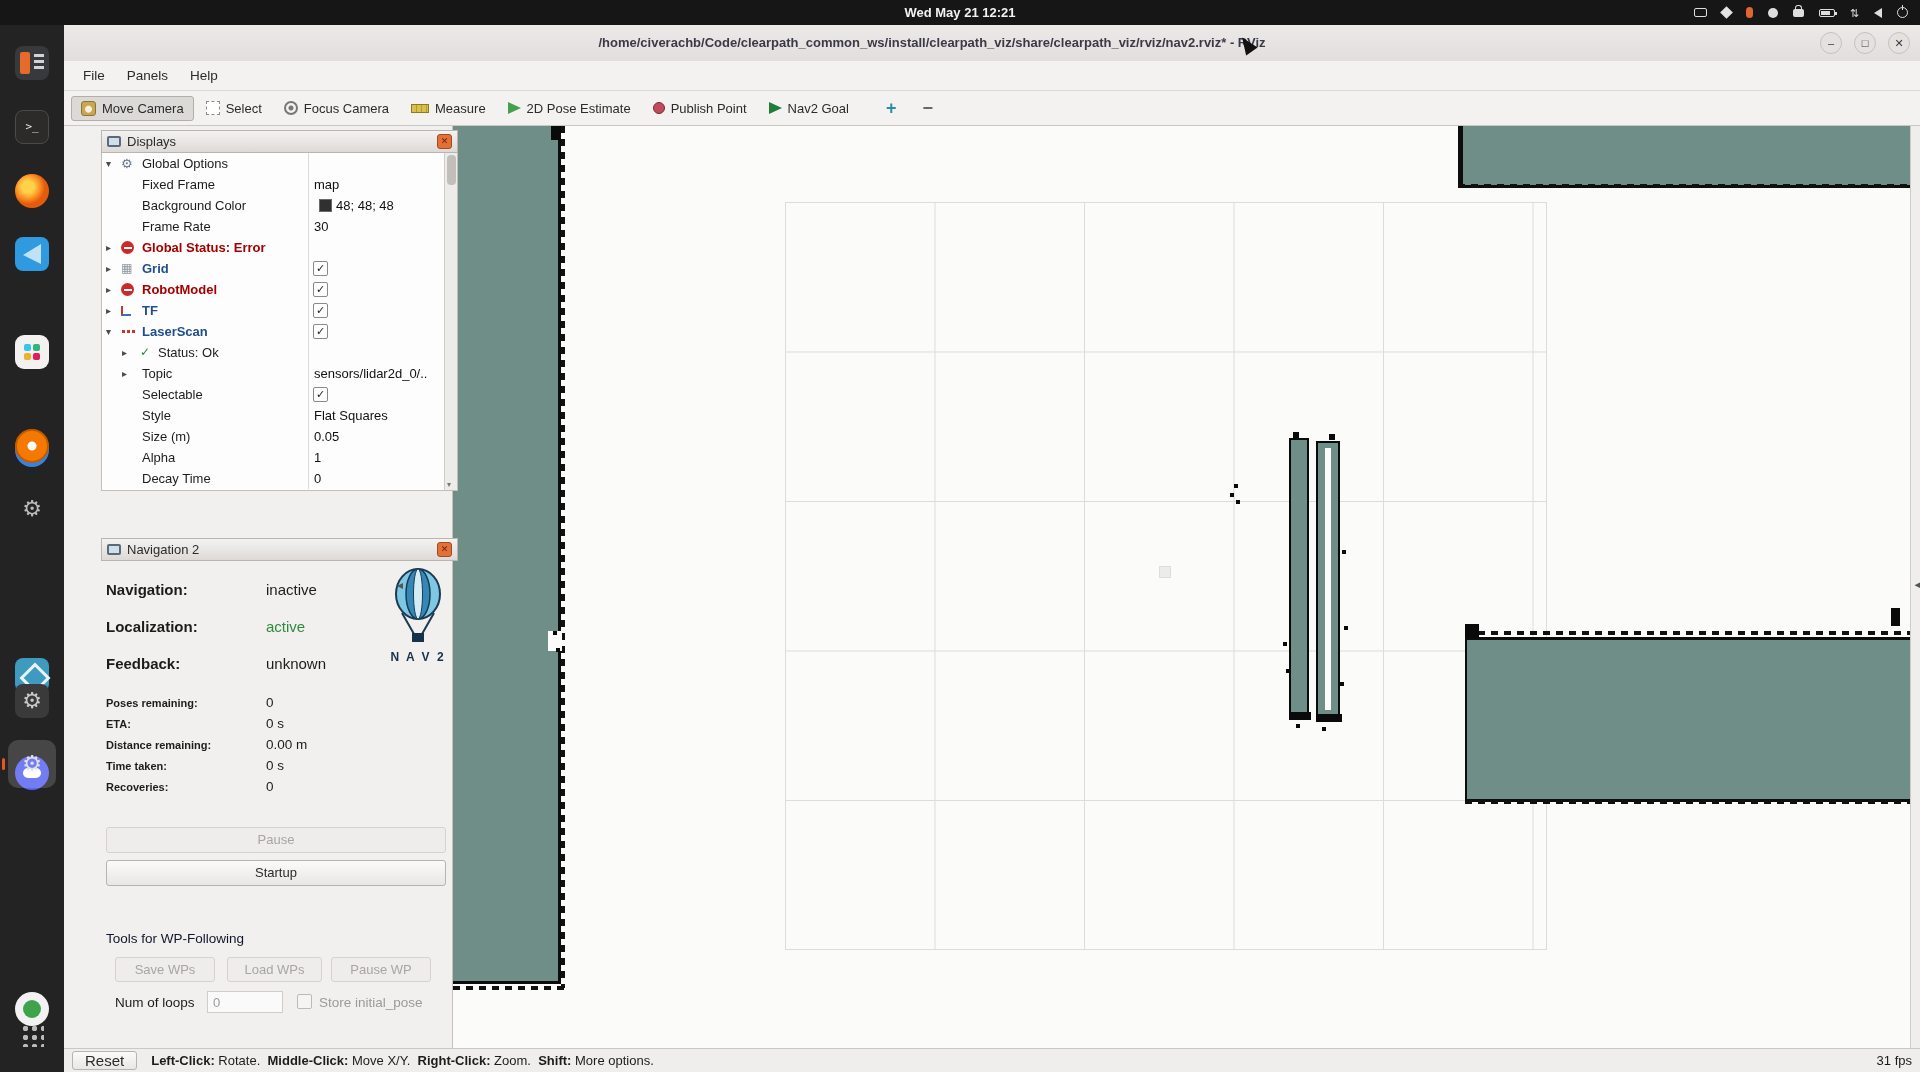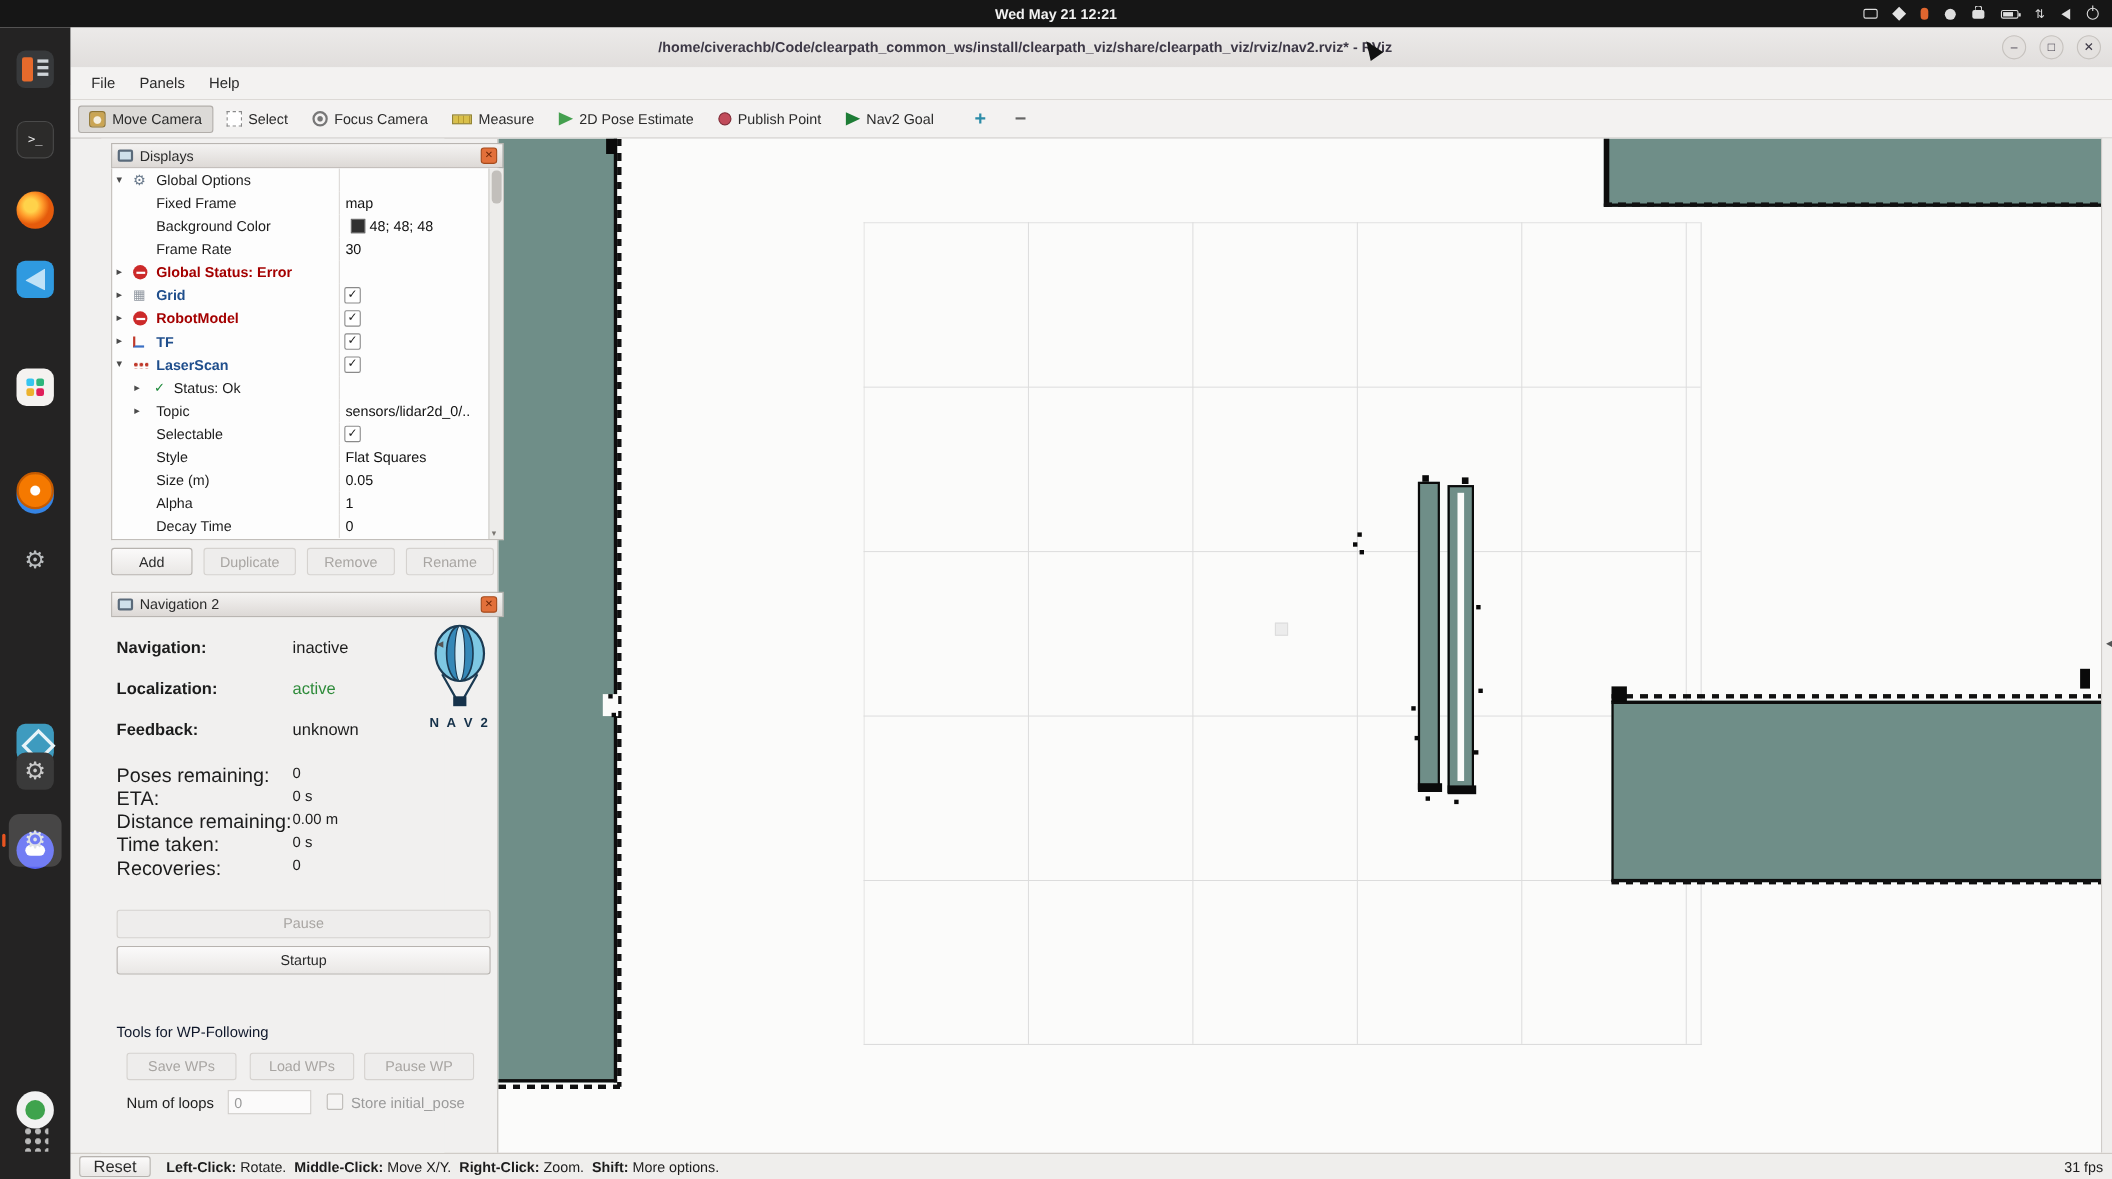--- a/index.html
+++ b/index.html
@@ -118,21 +118,21 @@
   .btn { height:25px; border-radius:3px; border:1px solid #b7b3af; background:linear-gradient(#fbfafa,#e9e7e5); color:#2b2b2b; font-size:13px; text-align:center; line-height:23px; }
   .btn.disabled { color:#a8a5a2; background:#eeedec; border-color:#d5d2cf; }
 
   
   .nav2-content { position:relative; height:470px; }
   .nrow { position:absolute; left:5px; right:0; height:20px; }
   .nlabel { font-weight:bold; font-size:15px; color:#1c1c1c; }
   .nvalue { position:absolute; left:160px; top:0; font-size:15px; }
   .nvalue.good { color:#2e8b3a; }
   .srow { position:absolute; left:5px; right:0; height:18px; }
-  .slabel { font-weight:400; font-size:18px; }
+  .slabel { font-weight:700; font-size:11px; }
   .svalue { position:absolute; left:160px; top:0; font-size:13.5px; }
   .nav2-logo { position:absolute; left:282px; top:6px; width:70px; text-align:center; }
   .nav2-caption { margin-top:2px; font-size:12px; font-weight:bold; color:#16324a; letter-spacing:2px; }
   .navbtn { position:absolute; left:5px; width:340px; height:26px; }
   .tools-label { position:absolute; left:5px; top:370px; font-size:13.5px; color:#0f172a; }
   .wpbtn { position:absolute; top:396px; height:25px; }
   .loops-label { position:absolute; left:14px; top:434px; font-size:13.5px; }
   .loops-input { position:absolute; left:106px; top:430px; width:76px; height:22px; border:1px solid #cfccc9; background:#fbfafa; color:#9a9a9a; padding-left:5px; font-size:13px; font-family:"Liberation Sans",sans-serif; }
   .store-cb { position:absolute; left:196px; top:433px; width:15px; height:15px; background:#f5f4f3; border:1px solid #bdbab6; border-radius:2px; }
   .store-label { position:absolute; left:218px; top:434px; color:#9a9a9a; font-size:13.5px; }
@@ -371,26 +371,20 @@
             <span class="vtext">0</span>
           </span>
       </div>
 
       <div class="tree-scroll">
         <div class="tree-thumb"></div>
         <div class="tree-darr">▾</div>
       </div>
     </div>
 
-    <div class="dbtns">
-      <div class="btn" style="width:74px">Add</div>
-      <div class="btn disabled" style="width:84px">Duplicate</div>
-      <div class="btn disabled" style="width:80px">Remove</div>
-      <div class="btn disabled" style="width:80px">Rename</div>
-    </div>
   </div>
 
   <div class="panel" style="top:412px">
     <div class="phead">
       <span class="ph-ic"></span>
       <span class="ph-title">Navigation 2</span>
       <span class="ph-close">✕</span>
     </div>
     <div class="nav2-content">
 

